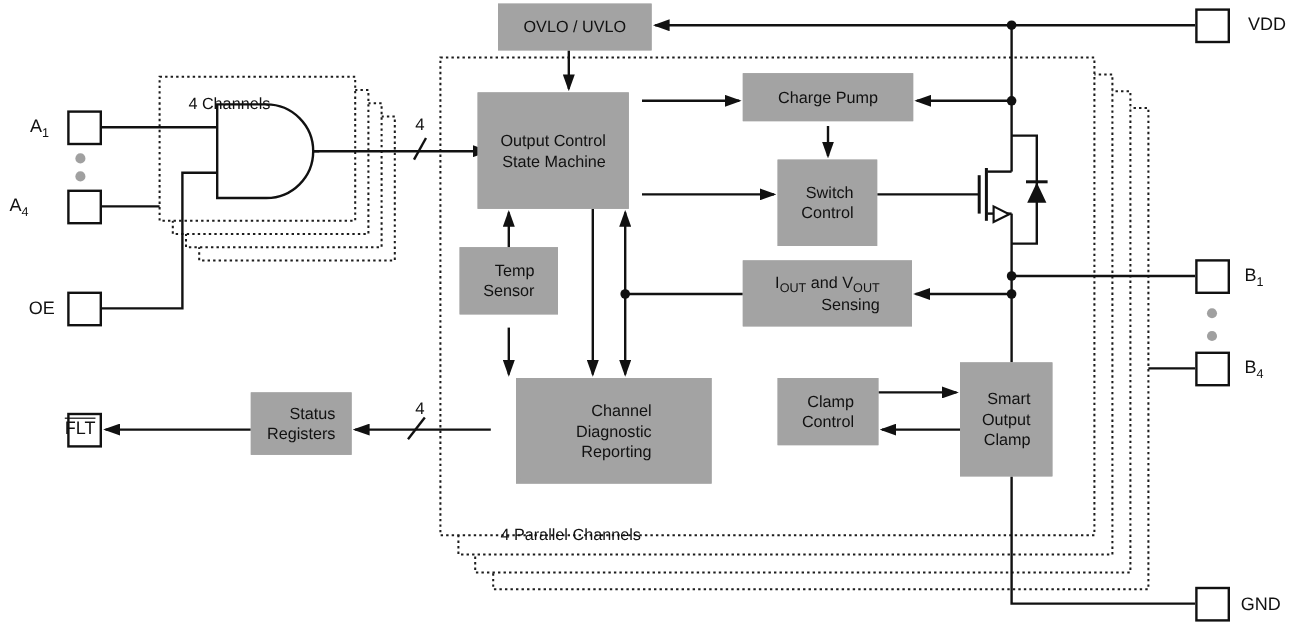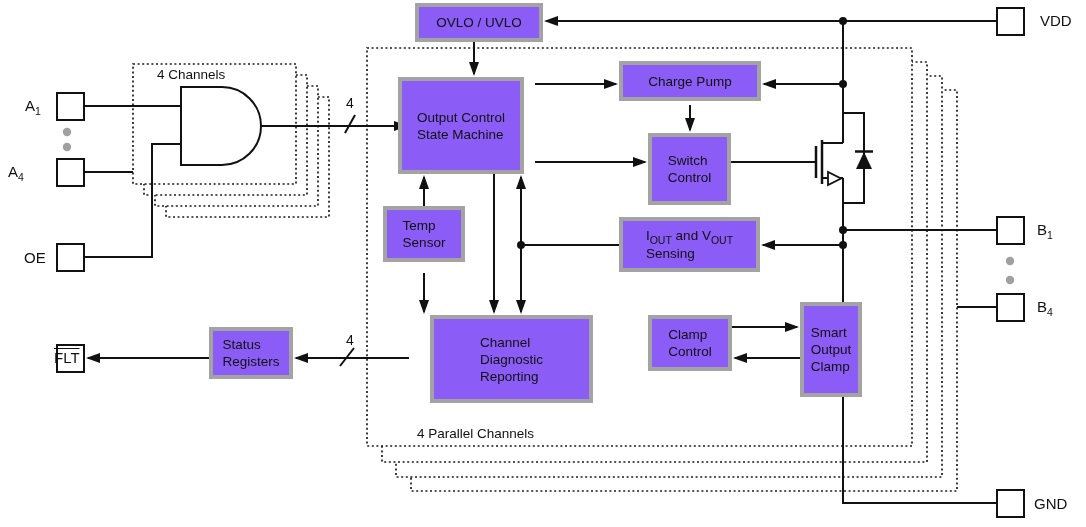--- a/index.html
+++ b/index.html
@@ -2,35 +2,35 @@
 <html><head>
 <meta charset="utf-8">
 <style>
   html,body{margin:0;padding:0;background:#fff;}
   #stage{
     position:relative;width:1086px;height:527px;background:#fff;
     font-family:"Liberation Sans",sans-serif;color:#111;overflow:hidden;
   }
   #wires{position:absolute;left:0;top:0;}
   .block{
-    position:absolute;box-sizing:border-box;border:4px solid #a3a3a3;background:#8b5cf6;
-    display:flex;align-items:center;justify-content:center;text-align:left;
+    position:absolute;box-sizing:border-box;border:4px solid #a3a3a3;background:#a3a3a3;
+    display:flex;align-items:center;justify-content:center;text-align:right;
     font-size:13.5px;line-height:17px;white-space:pre-line;
   }
   .pinbox{
     position:absolute;box-sizing:border-box;width:29px;height:29px;
     border:2px solid #111;background:#fff;
   }
   .pinlabel{
     position:absolute;font-size:15px;line-height:18px;white-space:nowrap;
   }
   .pinlabel sub,.block sub{font-size:10.5px;line-height:10px;}
   .overline{text-decoration:overline;margin-left:41px;}
   .grouplabel{
-    position:absolute;font-size:13.5px;line-height:16px;white-space:nowrap;
+    position:absolute;font-size:13.5px;line-height:16px;white-space:nowrap;margin-top:12px;
   }
   .buslabel{
     position:absolute;font-size:14px;line-height:16px;width:14px;text-align:center;
   }
 </style>
 </head>
 <body>
 
 <div id="stage">
 
@@ -171,21 +171,21 @@
   <div class="block" style="left:209px;top:327px;width:84px;height:52px">
     <div>Status
 Registers</div>
   </div>
 
   <div class="block" style="left:648px;top:315px;width:84px;height:56px">
     <div>Clamp
 Control</div>
   </div>
 
-  <div class="block" style="left:800px;top:302px;width:62px;height:95px">
+  <div class="block" style="left:800px;top:302px;width:77px;height:95px">
     <div>Smart
 Output
 Clamp</div>
   </div>
 
   <div class="pinbox" style="left:56px;top:92px"></div>
   <div class="pinbox" style="left:56px;top:158px"></div>
   <div class="pinbox" style="left:56px;top:243px"></div>
   <div class="pinbox" style="left:56px;top:344px"></div>
   <div class="pinbox" style="left:996px;top:7px"></div>

